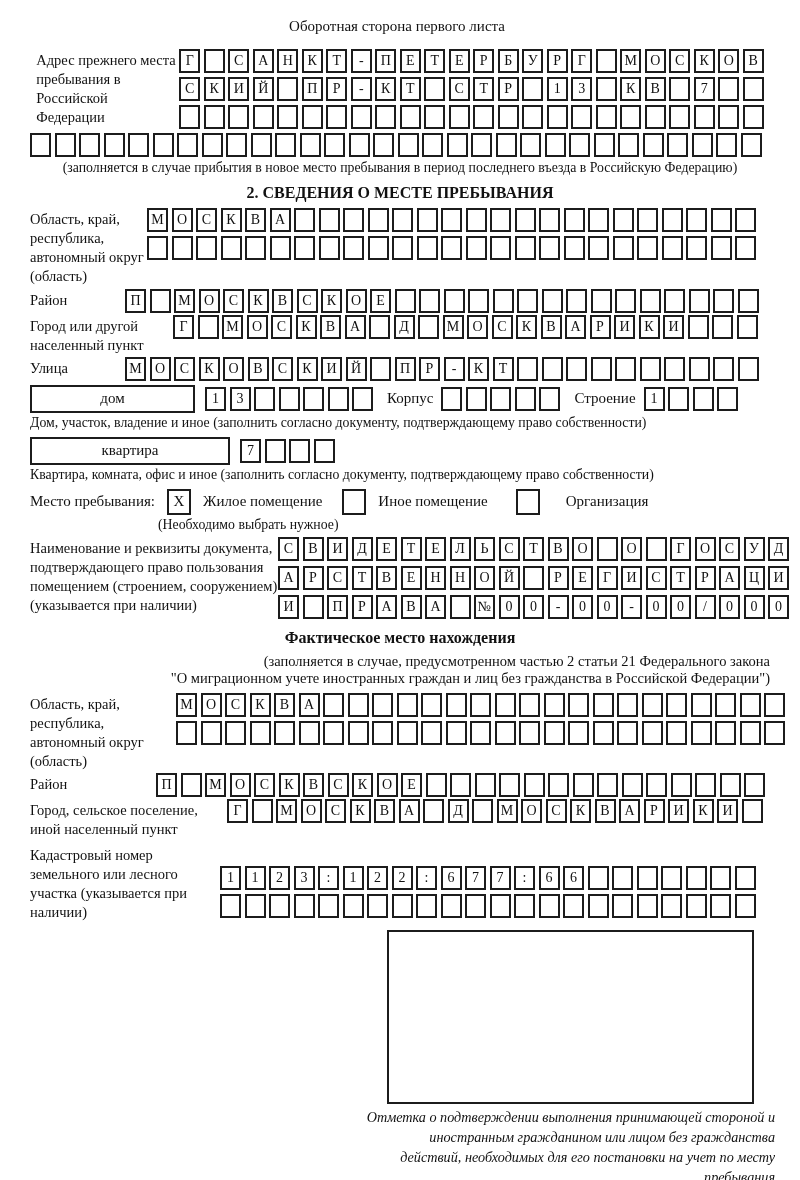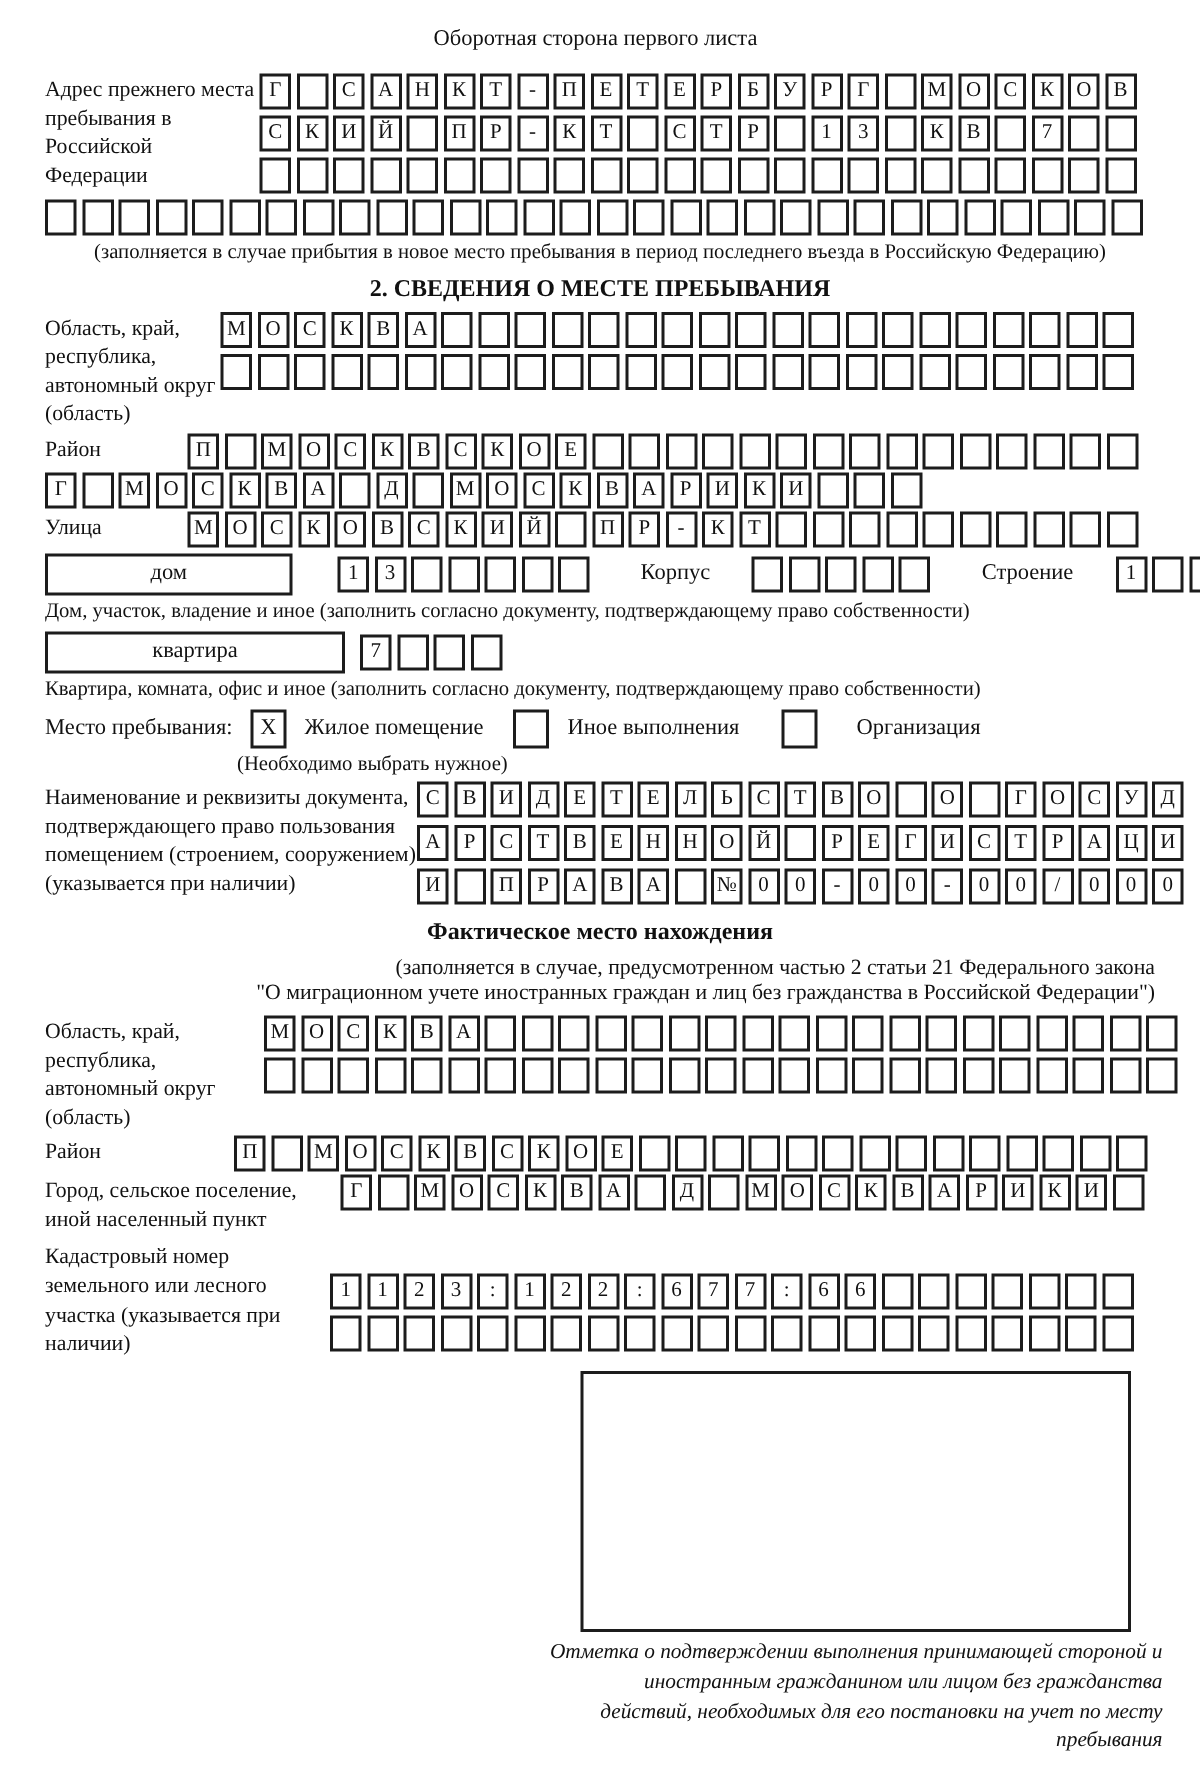--- a/index.html
+++ b/index.html
@@ -23,21 +23,21 @@
     width:21px; height:24px; flex:none;
     border:2px solid #1c1c1c;
     display:inline-flex; align-items:center; justify-content:center;
     font-size:14px; line-height:1; background:#fff;
   }
   .note { font-size:13.8px; text-align:center; margin-top:3px; }
   .small-note { font-size:13.8px; }
   .title { text-align:center; font-weight:bold; font-size:16px; }
   .subtitle { text-align:right; font-size:14.5px; }
 
-  .mt2{margin-top:2px;} .mt4{margin-top:4px;} .mt6{margin-top:6px;} .mt8{margin-top:8px;} .mt10{margin-top:10px;} .mt14{margin-top:14px;}
+  .mt2{margin-top:2px;} .mt4{margin-top:4px;} .mt6{margin-top:6px;} .mt8{margin-top:8px;} .mt10{margin-top:10px;} .mt14{margin-top:14px;justify-content:center;}
 
   .widebox {
     border:2px solid #1c1c1c; height:28px; flex:none;
     display:flex; align-items:center; justify-content:center;
     font-size:15px; margin-right:10px;
   }
   .wb165{width:165px;} .wb200{width:200px;text-align:center;}
   .inline-lbl { font-size:15px; padding:4px 8px 0 14px; flex:none; }
 
   .stay-row { display:flex; align-items:center; font-size:15px; }
@@ -262,20 +262,21 @@
       <span class="cell"></span>
       <span class="cell"></span>
       <span class="cell"></span>
       <span class="cell"></span>
       <span class="cell"></span>
       <span class="cell"></span>
     </div>
 </div>
 
 <div class="frow mt2">
+  <div class="flabel w143">Город или другой населенный пункт</div>
   <div class="cellrow">
       <span class="cell">Г</span>
       <span class="cell"></span>
       <span class="cell">М</span>
       <span class="cell">О</span>
       <span class="cell">С</span>
       <span class="cell">К</span>
       <span class="cell">В</span>
       <span class="cell">А</span>
       <span class="cell"></span>
@@ -322,21 +323,21 @@
       <span class="cell"></span>
       <span class="cell"></span>
       <span class="cell"></span>
       <span class="cell"></span>
       <span class="cell"></span>
       <span class="cell"></span>
       <span class="cell"></span>
     </div>
 </div>
 
-<div class="frow mt4" style="align-items:center;gap:20px;">
+<div class="frow mt4" style="align-items:center;">
   <div class="widebox wb165">дом</div>
   <div class="cellrow">
       <span class="cell">1</span>
       <span class="cell">3</span>
       <span class="cell"></span>
       <span class="cell"></span>
       <span class="cell"></span>
       <span class="cell"></span>
       <span class="cell"></span>
     </div>
@@ -367,21 +368,21 @@
       <span class="cell"></span>
     </div>
 </div>
 <div class="small-note mt2">Квартира, комната, офис и иное (заполнить согласно документу, подтверждающему право собственности)</div>
 
 <div class="stay-row mt6">
   <span>Место пребывания:</span>
   <span class="chk">X</span>
   <span>Жилое помещение</span>
   <span class="chk" style="margin-left:20px;"></span>
-  <span>Иное выполнения</span>
+  <span>Иное помещение</span>
   <span class="chk" style="margin-left:28px;"></span>
   <span style="margin-left:14px;">Организация</span>
 </div>
 <div class="stay-note">(Необходимо выбрать нужное)</div>
 
 <div class="frow mt4">
   <div class="flabel w248">Наименование и реквизиты документа, подтверждающего право пользования помещением (строением, сооружением) (указывается при наличии)</div>
   <div class="rows" style="gap:5px;">
     <div class="cellrow">
         <span class="cell">С</span>

